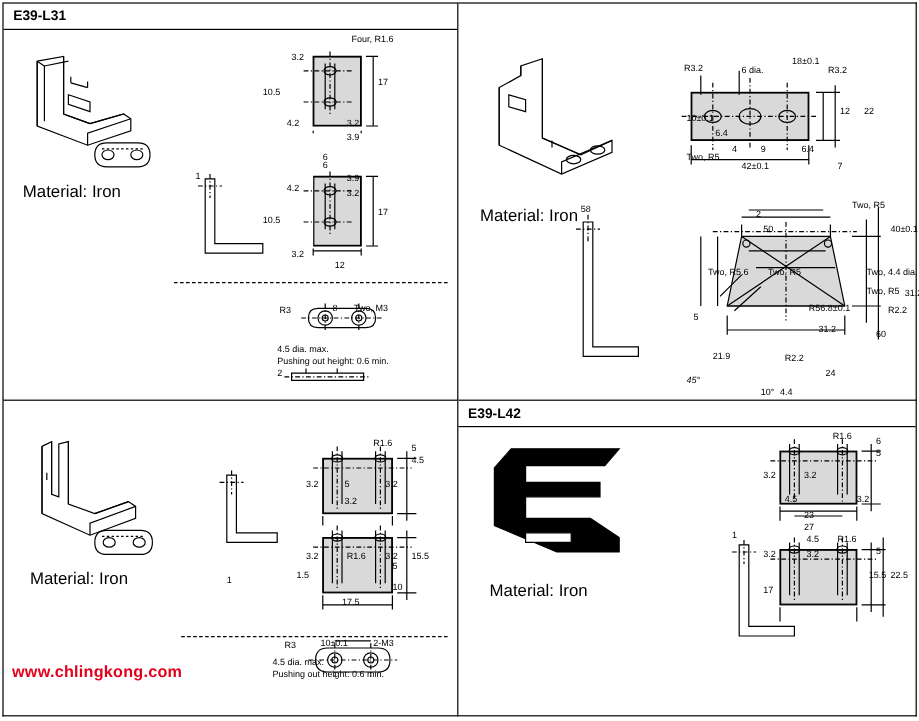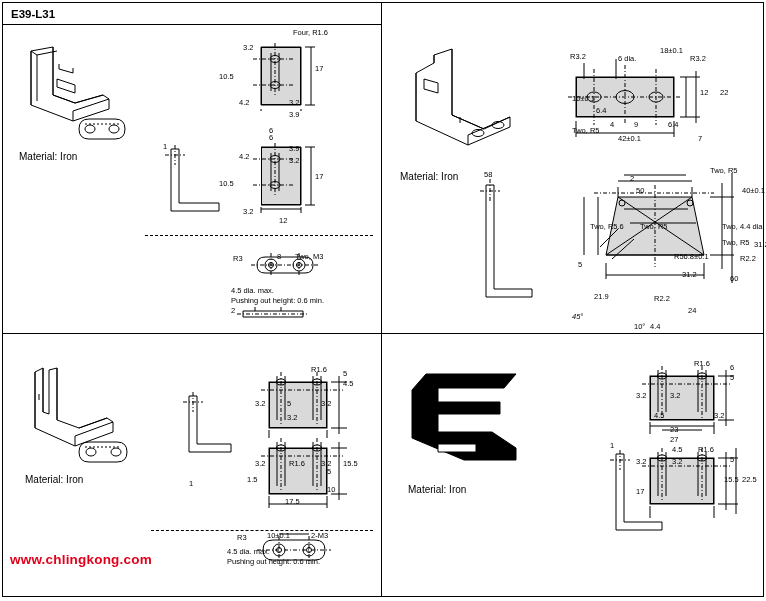--- a/index.html
+++ b/index.html
@@ -19,21 +19,21 @@
   .q-bl{left:2px;  top:334px; width:380px;height:263px;border:1px solid #000;border-top:none;}
   .q-br{left:382px;top:334px; width:382px;height:263px;border:1px solid #000;border-top:none;border-left:none;}
 
   .hdr{
     position:absolute;left:0;top:0;right:0;height:22px;
     border-bottom:1px solid #000;
     font-size:11.5px;font-weight:bold;
     display:flex;align-items:center;padding-left:8px;
     box-sizing:border-box;
   }
-  .mat{position:absolute;font-size:10px;}
+  .mat{position:absolute;font-size:14px;}
   .watermark{
     position:absolute;left:10px;top:552px;
     color:#e2001a;font-size:13.5px;font-weight:bold;
     letter-spacing:.2px;
   }
   .dim{position:absolute;font-size:7.5px;line-height:8px;white-space:nowrap;}
   .plate{position:absolute;background:#d9d9d9;border:1px solid #000;box-sizing:border-box;}
   .dash{position:absolute;border-top:1px dashed #000;height:0;}
   .shape{position:absolute;}
   .shape svg{display:block;}
@@ -400,20 +400,21 @@
       </svg>
     </div>
     <div class="dim" style="left:234px;top:200px;">R3</div>
     <div class="dim" style="left:264px;top:198px;">10±0.1</div>
     <div class="dim" style="left:308px;top:198px;">2-M3</div>
     <div class="dim" style="left:224px;top:214px;">4.5 dia. max.</div>
     <div class="dim" style="left:224px;top:224px;">Pushing out height: 0.6 min.</div>
   </div>
 
   <div class="quad q-br">
+    <div class="hdr">E39-L42</div>
 
     <div class="shape" style="left:22px;top:34px;">
       <svg width="130" height="110" viewBox="0 0 130 110">
         <g fill="#000" stroke="#000" stroke-width="1">
           <path d="M8 22 L22 6 L112 6 L100 20 L34 20 L34 34 L96 34 L96 46 L34 46 L34 64 L88 64 L112 80 L112 92 L60 92 L8 70 Z"></path>
           <path d="M34 76 L72 76 L72 84 L34 84 Z" fill="#fff"></path>
         </g>
       </svg>
     </div>
     <div class="mat" style="left:26px;top:150px;">Material: Iron</div>

